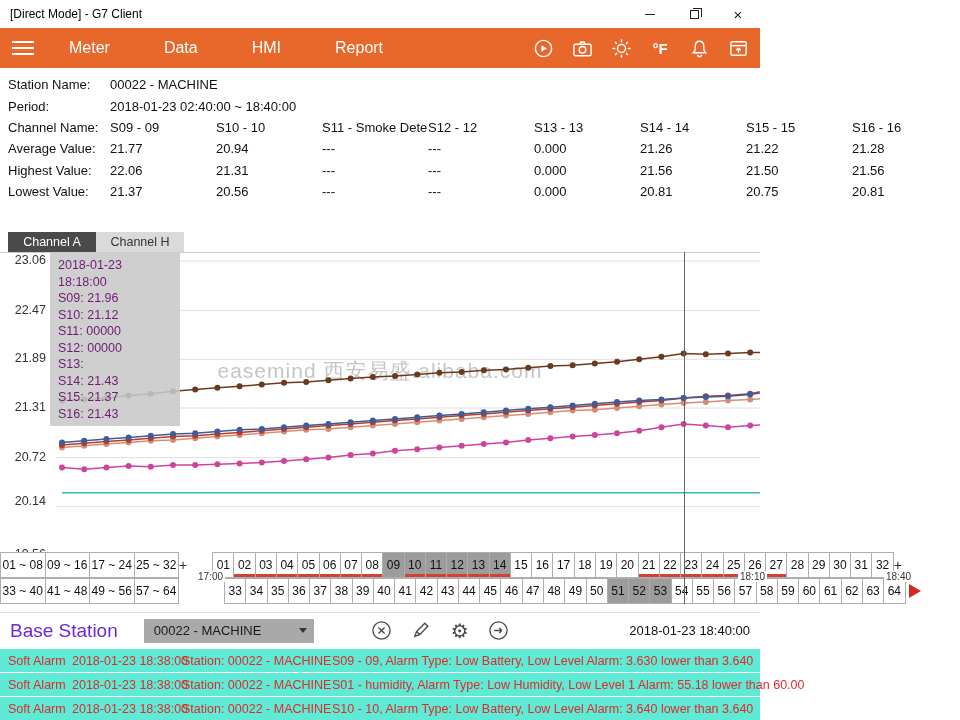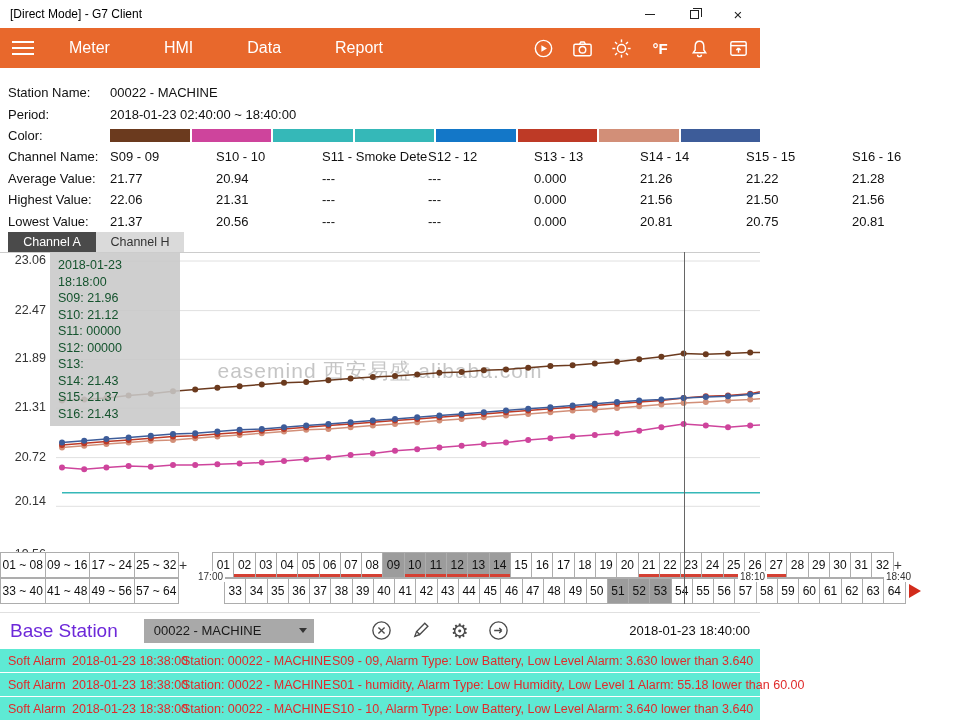--- a/index.html
+++ b/index.html
@@ -21,39 +21,39 @@
 .hamburger{width:42px;display:flex;flex-direction:column;justify-content:center;gap:4px;padding-left:12px;cursor:pointer}
 .hamburger span{display:block;width:22px;height:2px;background:#fff}
 .nav-items{display:flex}
 .nav-item{color:#fff;font-size:16px;line-height:40px;padding:0 27px;cursor:pointer;white-space:nowrap}
 .nav-item.active{background:#CD4E22}
 .nav-icons{margin-left:auto;display:flex;align-items:center;gap:15px;padding-right:10px}
 .nav-icon{width:24px;height:24px;display:flex;align-items:center;justify-content:center;cursor:pointer}
 .degf{color:#fff;font-size:15px;font-weight:bold}
 
 
-.info{height:164px;padding-top:14px}
+.info{height:164px;padding-top:6px}
 .info-row{display:flex;align-items:center;height:21.4px;font-size:13px;color:#111}
 .lbl{width:110px;padding-left:8px;flex:none}
 .swatches{display:flex;gap:2px;width:848px;height:13px}
 .swatch{flex:1}
 .cells{display:flex;flex:1}
 .cell{width:106px;flex:none;white-space:nowrap;overflow:hidden}
 
 
 .chan-tabs{height:20px;display:flex;padding-left:8px}
 .chan-tab{width:88px;text-align:center;font-size:12.5px;line-height:20px;background:#DADADA;color:#333;cursor:pointer}
 .chan-tab.active{background:#4A4A4A;color:#fff}
 
 
 .cs-wrap{position:relative}
 .chart-wrap{position:relative;height:300px;border-top:1px solid #ccc;overflow:hidden;background:#fff}
 #chart-svg{position:absolute;left:56px;top:0;z-index:2}
 .ytick{position:absolute;left:0;width:46px;text-align:right;font-size:12.5px;color:#333;z-index:3}
-.tooltip{position:absolute;left:50px;top:0;width:130px;background:rgba(200,200,200,0.88);padding:4px 8px;font-size:12.5px;line-height:16.5px;color:#14532d;z-index:6}
+.tooltip{position:absolute;left:50px;top:0;width:130px;background:rgba(200,200,200,0.88);padding:4px 8px;font-size:12.5px;line-height:16.5px;color:#701a75;z-index:6}
 .watermark{position:absolute;left:50%;top:104px;transform:translateX(-50%);font-size:21px;color:rgba(140,140,140,0.5);white-space:nowrap;z-index:1;letter-spacing:1px}
 .crosshair{position:absolute;top:0;width:1px;height:352px;background:#666;z-index:4}
 
 .slider{position:relative;height:60px;background:#fff}
 .srow{display:flex;height:26px;padding-left:1px}
 .groups,.cells-row{display:flex}
 .sgroup{width:45.5px;flex:none;border:1px solid #ADADAD;margin-left:-1px;font-size:12px;display:flex;align-items:center;justify-content:center;background:#fff;cursor:pointer;white-space:nowrap}
 .scell{width:22.28px;flex:none;border:1px solid #ADADAD;margin-left:-1px;font-size:12px;display:flex;align-items:center;justify-content:center;background:#fff;cursor:pointer}
 .scell.sel{background:#9C9C9C}
 .scell.mark{box-shadow:inset 0 -3px 0 0 #D44033}
@@ -102,22 +102,22 @@
   </div>
 
   <div class="nav">
     <div class="hamburger">
         <span></span>
         <span></span>
         <span></span>
       </div>
     <div class="nav-items">
       <div class="nav-item">Meter</div>
+      <div class="nav-item">Data</div>
       <div class="nav-item">HMI</div>
-      <div class="nav-item">Data</div>
       <div class="nav-item">Report</div>
     </div>
     <div class="nav-icons">
       <div class="nav-icon">
         <svg viewBox="0 0 24 24" width="23" height="23">
             <circle cx="12" cy="12" r="8.5" fill="none" stroke="#fff" stroke-width="1.5"></circle>
             <path d="M9.8 8.6 L15.6 12 L9.8 15.4 Z" fill="#fff"></path>
           </svg>
       </div>
       <div class="nav-icon">
@@ -162,33 +162,20 @@
   </div>
 
   <div class="info">
     <div class="info-row">
       <span class="lbl">Station Name:</span>
       <span>00022 - MACHINE</span>
     </div>
     <div class="info-row">
       <span class="lbl">Period:</span>
       <span>2018-01-23  02:40:00 ~ 18:40:00</span>
-    </div>
-    <div class="info-row">
-      <span class="lbl">Color:</span>
-      <div class="swatches">
-          <div class="swatch" style="background: rgb(107, 58, 30);"></div>
-          <div class="swatch" style="background: rgb(206, 68, 156);"></div>
-          <div class="swatch" style="background: rgb(53, 184, 184);"></div>
-          <div class="swatch" style="background: rgb(53, 184, 184);"></div>
-          <div class="swatch" style="background: rgb(19, 119, 200);"></div>
-          <div class="swatch" style="background: rgb(190, 58, 38);"></div>
-          <div class="swatch" style="background: rgb(210, 143, 120);"></div>
-          <div class="swatch" style="background: rgb(61, 92, 153);"></div>
-        </div>
     </div>
     <div class="info-row">
       <span class="lbl">Channel Name:</span>
       <div class="cells">
           <div class="cell">S09 - 09</div>
           <div class="cell">S10 - 10</div>
           <div class="cell">S11 - Smoke Dete...</div>
           <div class="cell">S12 - 12</div>
           <div class="cell">S13 - 13</div>
           <div class="cell">S14 - 14</div>

